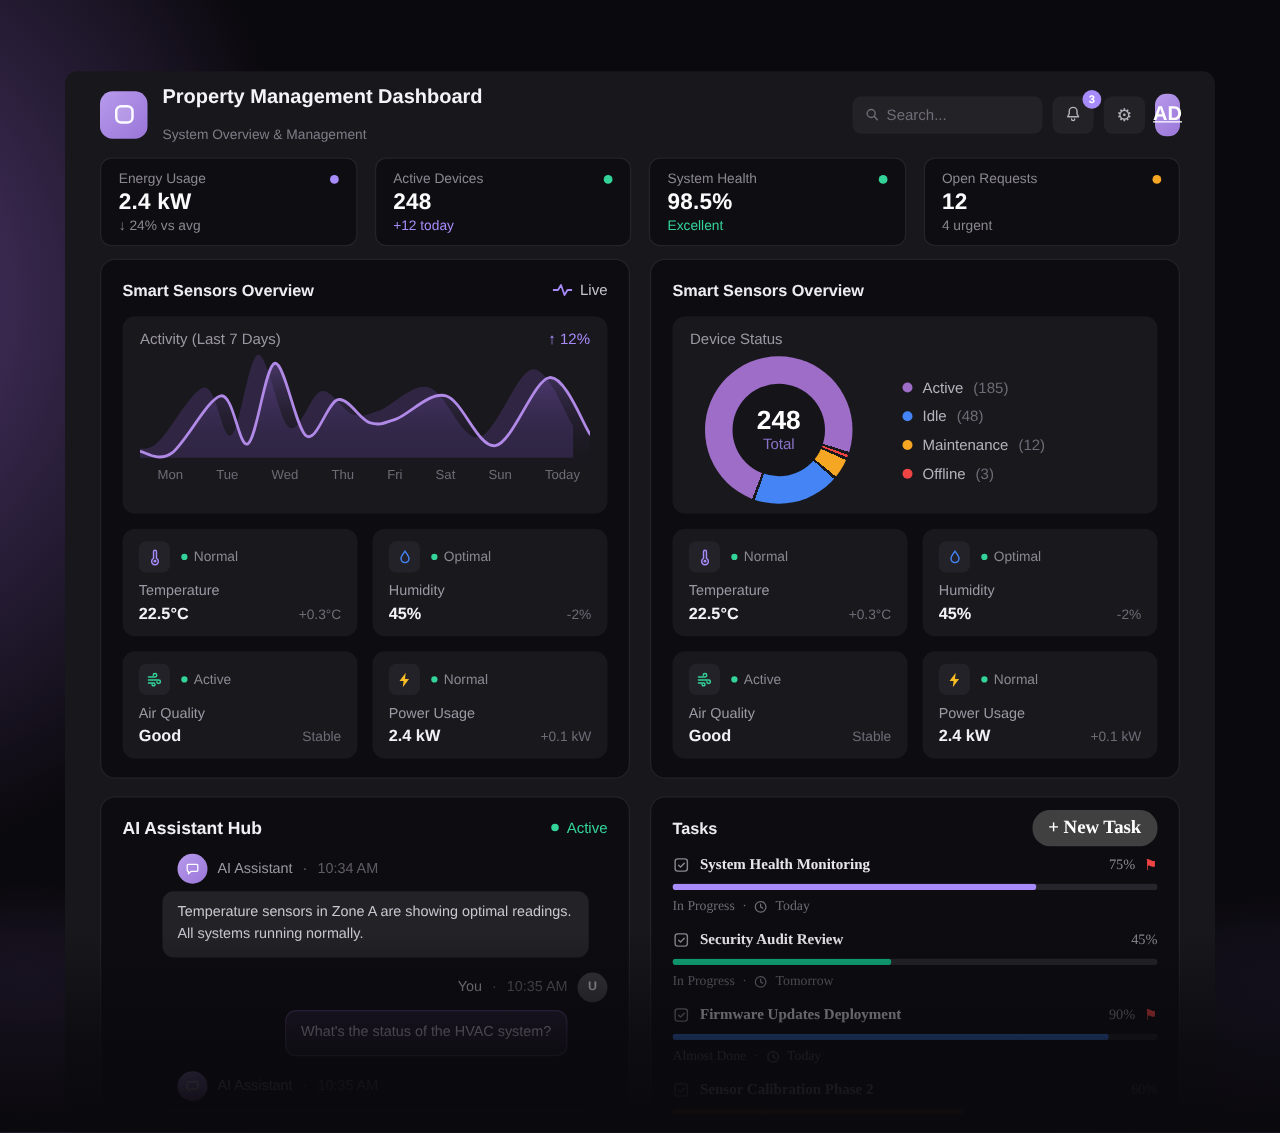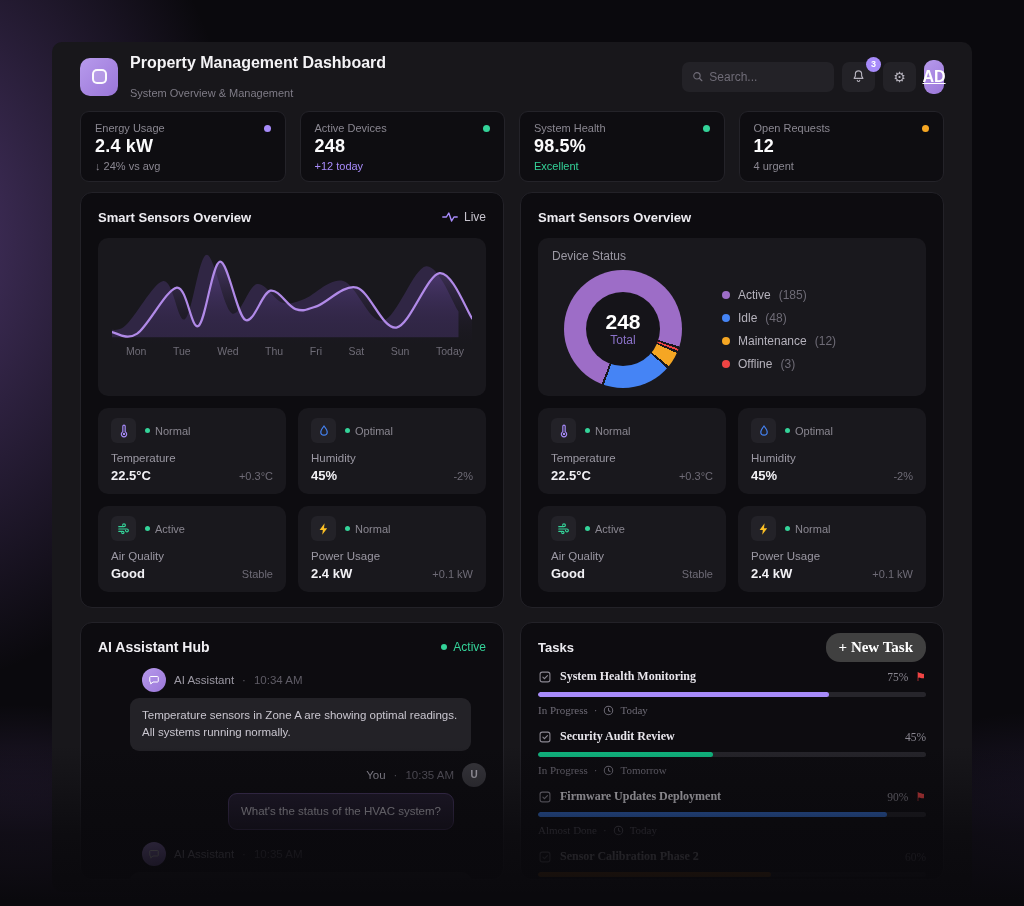--- a/index.html
+++ b/index.html
@@ -6,21 +6,21 @@
   html,body { width:1024px; height:906px; overflow:hidden; }
   body {
     font-family: "Liberation Sans", "DejaVu Sans", sans-serif;
     background:
       radial-gradient(480px 640px at -90px 240px, rgba(126,88,178,.55), transparent 70%),
       radial-gradient(300px 280px at 20px 900px, rgba(126,88,178,.40), transparent 70%),
       radial-gradient(280px 240px at 1030px 880px, rgba(110,80,170,.30), transparent 70%),
       #0a090d;
     position:relative; color:#f4f3f6;
   }
-  .app { position:absolute; left:52px; top:42px; width:920px; height:850px;
+  .app { position:absolute; left:52px; top:57px; width:920px; height:850px;
     background:#18171b; border-radius:10px; overflow:hidden; }
 
   
   .hdr { display:flex; align-items:center; gap:12px; padding:12px 28px 10px; }
   .logo { width:38px; height:38px; border-radius:10px; flex:none;
     background:linear-gradient(135deg,#b79aec,#9a76d8);
     display:flex; align-items:center; justify-content:center; }
   .logo i { display:block; width:15px; height:15px; border:2.5px solid rgba(255,255,255,.95);
     border-radius:5px; background:rgba(255,255,255,.15); }
   .hdr-title { font-size:16px; font-weight:700; color:#f4f3f6; }
@@ -200,20 +200,24 @@
       <div class="panel-head">
         <span class="panel-title">Smart Sensors Overview</span>
         <span class="live">
           <svg width="16" height="12" viewBox="0 0 20 14">
             <polyline points="1,7 5.5,7 8.5,2 12,12 15,7 19,7" fill="none" stroke="#a78bfa" stroke-width="1.8" stroke-linejoin="round" stroke-linecap="round"></polyline>
           </svg>
           <span>Live</span>
         </span>
       </div>
       <div class="inner chart-card">
+        <div class="chart-head">
+          <span>Activity (Last 7 Days)</span>
+          <span class="chart-change">↑ 12%</span>
+        </div>
         <svg id="activity-svg" viewBox="0 0 400 96" preserveAspectRatio="none">
           <defs>
             <linearGradient id="ag" x1="0" y1="0" x2="0" y2="1">
               <stop offset="0" stop-color="rgba(140,100,210,0.40)"></stop>
               <stop offset="1" stop-color="rgba(30,22,45,0.02)"></stop>
             </linearGradient>
           </defs>
           <path id="area-shadow" fill="rgba(86,62,132,0.38)" transform="translate(-15,-7)" d="M0,83.6C4.666666666666667,83.86666666666666 16.000000000000004,92.93333333333334 28.000000000000004,85.2C40,77.46666666666667 60.666666666666664,38.53333333333333 72,37.199999999999996C83.33333333333333,35.86666666666666 88,81.73333333333333 96,77.2C104,72.66666666666667 111.33333333333333,11.066666666666668 120,10C128.66666666666666,8.933333333333332 138.66666666666666,65.73333333333333 148,70.8C157.33333333333334,75.86666666666666 166.66666666666666,42.266666666666666 176,40.4C185.33333333333334,38.53333333333333 195.33333333333334,56.93333333333334 204,59.6C212.66666666666666,62.266666666666666 216.66666666666663,60.13333333333333 227.99999999999997,56.4C239.33333333333331,52.666666666666664 257.3333333333333,33.46666666666666 272,37.199999999999996C286.6666666666667,40.93333333333333 300.6666666666667,81.33333333333333 316,78.8C331.3333333333333,76.26666666666667 350,23.599999999999998 364,22C378,20.400000000000002 394,61.333333333333336 400,69.2L400,96 L0,96 Z"></path>
           <path id="area-main" fill="url(#ag)" d="M0,83.6C4.666666666666667,83.86666666666666 16.000000000000004,92.93333333333334 28.000000000000004,85.2C40,77.46666666666667 60.666666666666664,38.53333333333333 72,37.199999999999996C83.33333333333333,35.86666666666666 88,81.73333333333333 96,77.2C104,72.66666666666667 111.33333333333333,11.066666666666668 120,10C128.66666666666666,8.933333333333332 138.66666666666666,65.73333333333333 148,70.8C157.33333333333334,75.86666666666666 166.66666666666666,42.266666666666666 176,40.4C185.33333333333334,38.53333333333333 195.33333333333334,56.93333333333334 204,59.6C212.66666666666666,62.266666666666666 216.66666666666663,60.13333333333333 227.99999999999997,56.4C239.33333333333331,52.666666666666664 257.3333333333333,33.46666666666666 272,37.199999999999996C286.6666666666667,40.93333333333333 300.6666666666667,81.33333333333333 316,78.8C331.3333333333333,76.26666666666667 350,23.599999999999998 364,22C378,20.400000000000002 394,61.333333333333336 400,69.2L400,96 L0,96 Z"></path>
           <path id="line-main" fill="none" stroke="#b18ae8" stroke-width="2.4" stroke-linecap="round" d="M0,83.6C4.666666666666667,83.86666666666666 16.000000000000004,92.93333333333334 28.000000000000004,85.2C40,77.46666666666667 60.666666666666664,38.53333333333333 72,37.199999999999996C83.33333333333333,35.86666666666666 88,81.73333333333333 96,77.2C104,72.66666666666667 111.33333333333333,11.066666666666668 120,10C128.66666666666666,8.933333333333332 138.66666666666666,65.73333333333333 148,70.8C157.33333333333334,75.86666666666666 166.66666666666666,42.266666666666666 176,40.4C185.33333333333334,38.53333333333333 195.33333333333334,56.93333333333334 204,59.6C212.66666666666666,62.266666666666666 216.66666666666663,60.13333333333333 227.99999999999997,56.4C239.33333333333331,52.666666666666664 257.3333333333333,33.46666666666666 272,37.199999999999996C286.6666666666667,40.93333333333333 300.6666666666667,81.33333333333333 316,78.8C331.3333333333333,76.26666666666667 350,23.599999999999998 364,22C378,20.400000000000002 394,61.333333333333336 400,69.2"></path>

